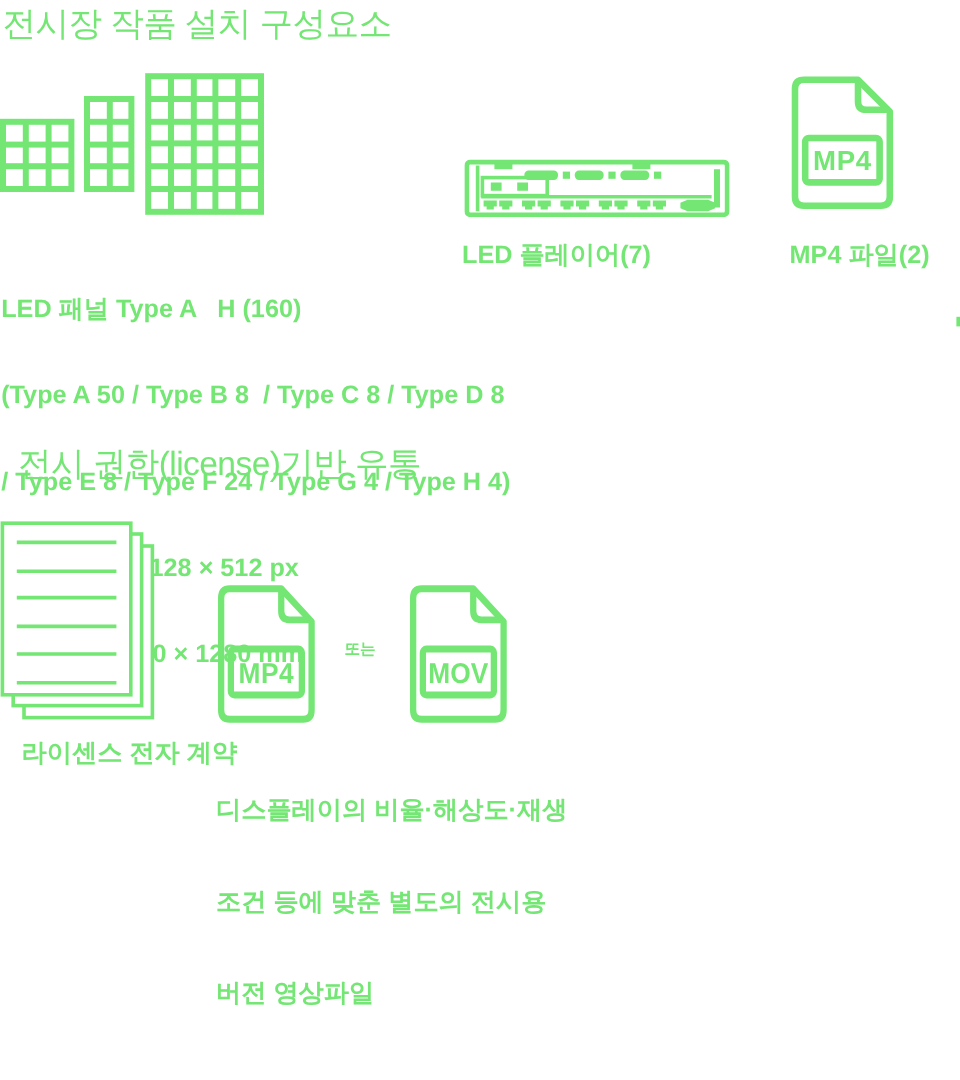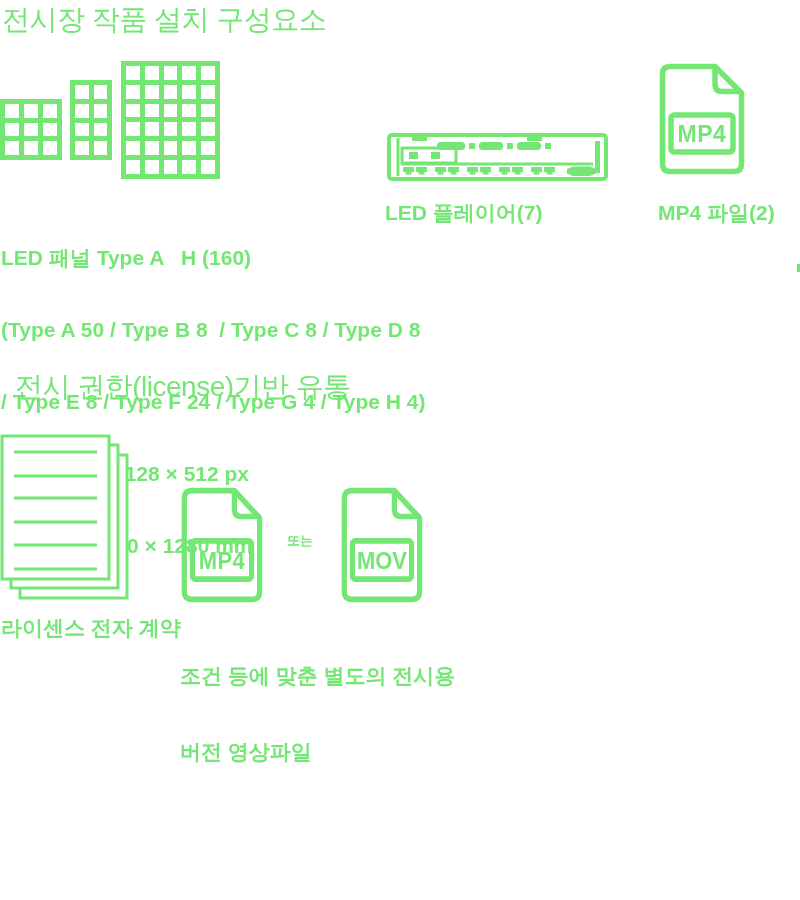--- a/index.html
+++ b/index.html
@@ -186,18 +186,19 @@
 
 <div class="abs" style="left:340px; top:487px; width:83px; height:116px;text-align:center;">
   <svg viewBox="0 0 87 112" width="83" height="116" preserveAspectRatio="none">
     <path class="stroke" stroke-width="5.5" stroke-linejoin="round" d="M12 3.5 H57 L83.5 30 V101 Q83.5 108.5 76 108.5 H12 Q4.5 108.5 4.5 101 V11 Q4.5 3.5 12 3.5 Z"></path>
     <path class="stroke" stroke-width="5.5" stroke-linejoin="round" d="M57 4 V21.5 Q57 28.5 64 28.5 H83"></path>
     <rect class="stroke" x="13" y="52" width="62" height="37" rx="3" stroke-width="5.5"></rect>
     <text class="icon-label" x="44" y="79" text-anchor="middle" style="letter-spacing:0;">MOV</text>
   </svg>
 </div>
 
-<div class="label abs" style="left:1px; top:616px;">라이센스 전자 계약</div>
+<div class="label abs" style="left:18px; top:616px;">라이센스 전자 계약</div>
 
 <div class="label abs" style="left:180px; top:614px;">
+  <div class="caption-line">디스플레이의 비율·해상도·재생</div>
   <div class="caption-line">조건 등에 맞춘 별도의 전시용</div>
   <div class="caption-line">버전 영상파일</div>
 </div>
 
 </body></html>

